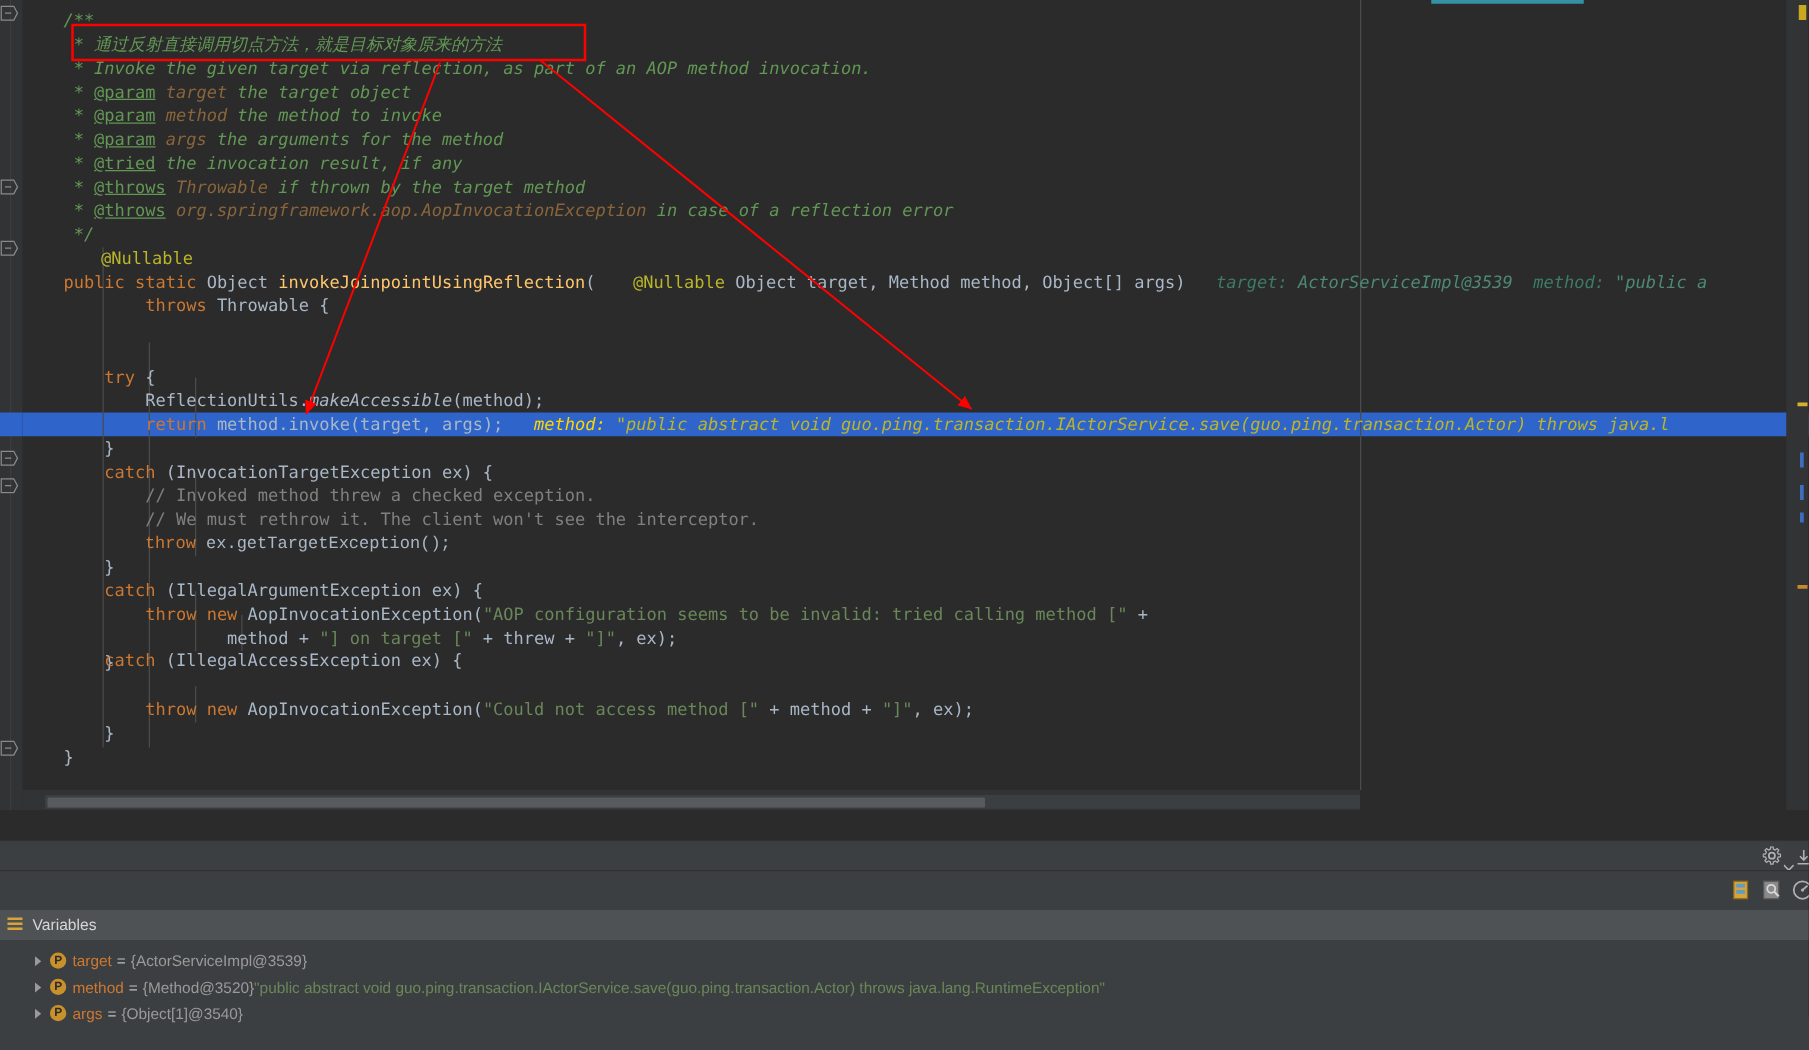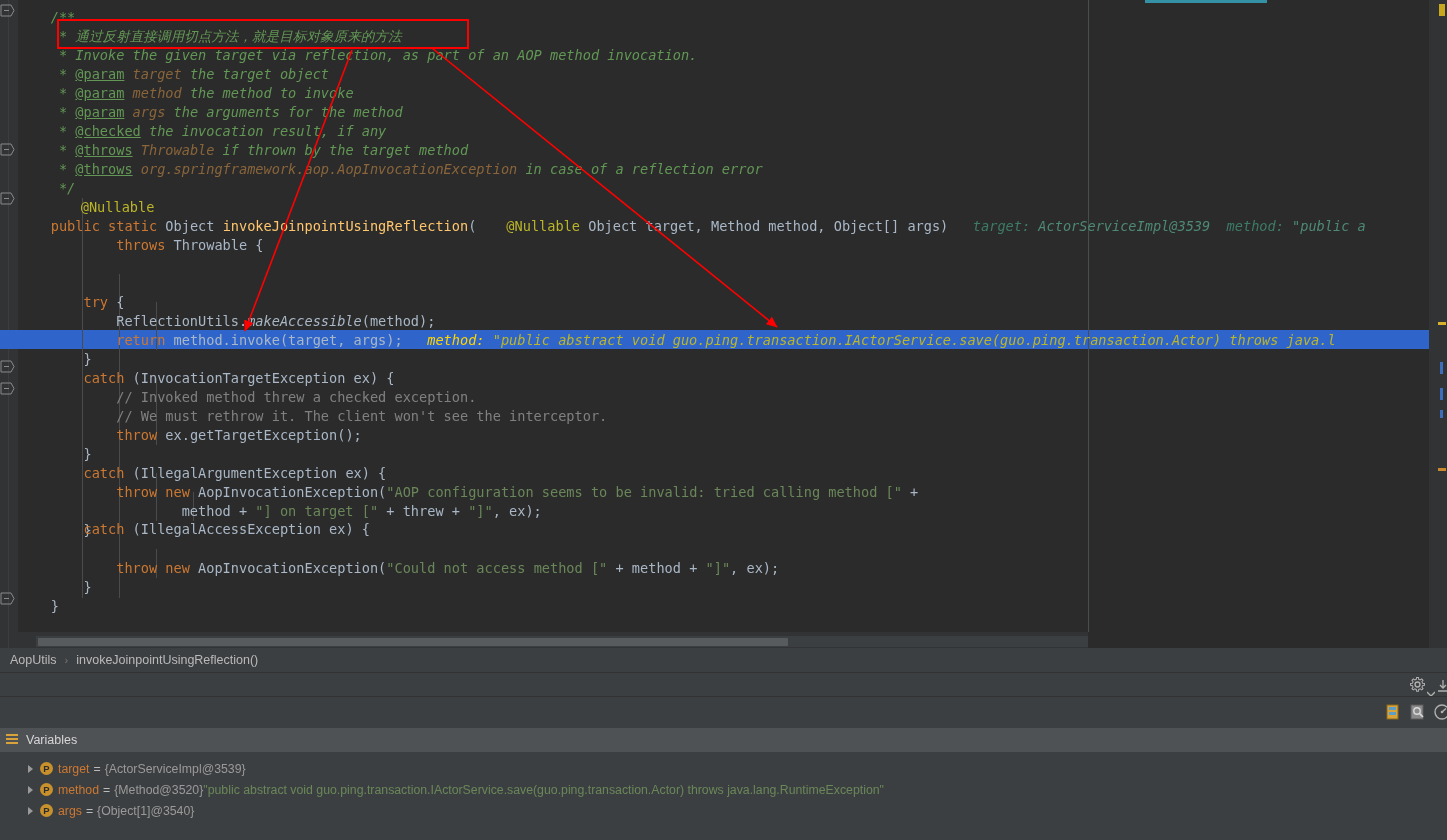--- a/index.html
+++ b/index.html
@@ -160,37 +160,37 @@
       <div class="indent-guide" style="left:138px;top:549px;height:29px;"></div>
       <div class="indent-guide" style="left:175px;top:492px;height:29px;"></div>
 
       <div id="code-lines">
           <div class="line" style="top: 8px;"><span class="c-doc">    /**</span></div>
           <div class="line" style="top: 27px;"><span class="c-doc">     * </span><span class="c-doc">通过反射直接调用切点方法，就是目标对象原来的方法</span></div>
           <div class="line" style="top: 46px;"><span class="c-doc">     * Invoke the given target via reflection, as part of an AOP method invocation.</span></div>
           <div class="line" style="top: 65px;"><span class="c-doc">     * </span><span class="c-doctype">@param</span><span class="c-docparam"> target</span><span class="c-doc"> the target object</span></div>
           <div class="line" style="top: 84px;"><span class="c-doc">     * </span><span class="c-doctype">@param</span><span class="c-docparam"> method</span><span class="c-doc"> the method to invoke</span></div>
           <div class="line" style="top: 103px;"><span class="c-doc">     * </span><span class="c-doctype">@param</span><span class="c-docparam"> args</span><span class="c-doc"> the arguments for the method</span></div>
-          <div class="line" style="top: 122px;"><span class="c-doc">     * </span><span class="c-doctype">@checked</span><span class="c-doc"> the invocation result, if any</span></div>
+          <div class="line" style="top: 122px;"><span class="c-doc">     * </span><span class="c-doctype">@tried</span><span class="c-doc"> the invocation result, if any</span></div>
           <div class="line" style="top: 141px;"><span class="c-doc">     * </span><span class="c-doctype">@throws</span><span class="c-docparam"> Throwable</span><span class="c-doc"> if thrown by the target method</span></div>
           <div class="line" style="top: 160px;"><span class="c-doc">     * </span><span class="c-doctype">@throws</span><span class="c-docparam"> org.springframework.aop.AopInvocationException</span><span class="c-doc"> in case of a reflection error</span></div>
           <div class="line" style="top: 179px;"><span class="c-doc">     */</span></div>
           <div class="line" style="top: 198px;"><span class="c-ident">    </span><span class="c-anno">@Nullable</span></div>
           <div class="line" style="top: 217px;"><span class="c-ident">    </span><span class="c-kw">public static </span><span class="c-ident">Object </span><span class="c-method">invokeJoinpointUsingReflection</span><span class="c-ident">(</span><span class="c-anno">@Nullable</span><span class="c-ident"> Object target, Method method, Object[] args)</span><span class="c-hint">   target: </span><span class="c-hintval">ActorServiceImpl@3539</span><span class="c-hint">  method: </span><span class="c-hintval">"public a</span></div>
           <div class="line" style="top: 236px;"><span class="c-ident">            </span><span class="c-kw">throws </span><span class="c-ident">Throwable {</span></div>
           <div class="line" style="top: 255px;"></div>
           <div class="line" style="top: 274px;"><span class="c-ident">        </span></div>
           <div class="line" style="top: 293px;"><span class="c-ident">        </span><span class="c-kw">try</span><span class="c-ident"> {</span></div>
           <div class="line" style="top: 312px;"><span class="c-ident">            ReflectionUtils.</span><span class="c-static">makeAccessible</span><span class="c-ident">(method);</span></div>
           <div class="line" style="top: 331px;"><span class="c-ident">            </span><span class="c-kw">return </span><span class="c-ident">method.invoke(target, args);</span><span class="c-inlinelbl">   method: </span><span class="c-inline">"public abstract void guo.ping.transaction.IActorService.save(guo.ping.transaction.Actor) throws java.l</span></div>
           <div class="line" style="top: 350px;"><span class="c-ident">        }</span></div>
           <div class="line" style="top: 369px;"><span class="c-ident">        </span><span class="c-kw">catch</span><span class="c-ident"> (InvocationTargetException ex) {</span></div>
           <div class="line" style="top: 388px; text-align: center;"><span class="c-ident">            </span><span class="c-comment">// Invoked method threw a checked exception.</span></div>
           <div class="line" style="top: 407px;"><span class="c-ident">            </span><span class="c-comment">// We must rethrow it. The client won't see the interceptor.</span></div>
-          <div class="line" style="top: 426px;"><span class="c-ident">            </span><span class="c-kw">throw </span><span class="c-ident">ex.getTargetException();</span></div>
+          <div class="line" style="top: 426px; font-family: Liberation Mono, monospace;"><span class="c-ident">            </span><span class="c-kw">throw </span><span class="c-ident">ex.getTargetException();</span></div>
           <div class="line" style="top: 445px;"><span class="c-ident">        }</span></div>
           <div class="line" style="top: 464px;"><span class="c-ident">        </span><span class="c-kw">catch</span><span class="c-ident"> (IllegalArgumentException ex) {</span></div>
           <div class="line" style="top: 483px;"><span class="c-ident">            </span><span class="c-kw">throw new </span><span class="c-ident">AopInvocationException(</span><span class="c-str">"AOP configuration seems to be invalid: tried calling method ["</span><span class="c-ident"> + </span></div>
           <div class="line" style="top: 502px;"><span class="c-ident">                    method + </span><span class="c-str">"] on target ["</span><span class="c-ident"> + threw + </span><span class="c-str">"]"</span><span class="c-ident">, ex);</span></div>
           <div class="line" style="top: 521px;"><span class="c-ident">        }</span></div>
           <div class="line" style="top: 520px;"><span class="c-ident">        </span><span class="c-kw">catch</span><span class="c-ident"> (IllegalAccessException ex) {</span></div>
           <div class="line" style="top: 559px;"><span class="c-ident">            </span><span class="c-kw">throw new </span><span class="c-ident">AopInvocationException(</span><span class="c-str">"Could not access method ["</span><span class="c-ident"> + method + </span><span class="c-str">"]"</span><span class="c-ident">, ex);</span></div>
           <div class="line" style="top: 578px;"><span class="c-ident">        }</span></div>
           <div class="line" style="top: 597px;"><span class="c-ident">    }</span></div>
         </div>
@@ -205,25 +205,20 @@
     <div class="marker-gutter">
       <div class="marker" style="left:10px;top:4px;width:6px;height:12px;background:#c8a81e;"></div>
       <div class="marker" style="left:9px;top:322px;width:8px;height:3px;background:#d6b12e;"></div>
       <div class="marker" style="left:11px;top:362px;width:3px;height:12px;background:#3d6dbd;"></div>
       <div class="marker" style="left:11px;top:388px;width:3px;height:12px;background:#3d6dbd;"></div>
       <div class="marker" style="left:11px;top:410px;width:3px;height:8px;background:#3d6dbd;"></div>
       <div class="marker" style="left:9px;top:468px;width:8px;height:3px;background:#c8892e;"></div>
     </div>
   </div>
 
-  <div class="breadcrumb">
-    <span class="crumb">AopUtils</span>
-    <span class="crumb-sep">›</span>
-    <span class="crumb">invokeJoinpointUsingReflection()</span>
-  </div>
 
   <div class="dbg-strip">
     <span class="ico" style="left:1410px;top:4px;">
       <svg width="15" height="15" viewBox="0 0 16 16">
           <g fill="#b0b0b0">
             <circle cx="8" cy="8" r="2.6" fill="none" stroke="#b0b0b0" stroke-width="1.5"></circle>
             <path d="M7 0.5h2l.3 2 1.6.7 1.6-1.2 1.4 1.4-1.2 1.6.7 1.6 2 .3v2l-2 .3-.7 1.6 1.2 1.6-1.4 1.4-1.6-1.2-1.6.7-.3 2h-2l-.3-2-1.6-.7-1.6 1.2-1.4-1.4 1.2-1.6-.7-1.6-2-.3v-2l2-.3.7-1.6L2.1 3.4 3.5 2l1.6 1.2 1.6-.7z" fill="none" stroke="#b0b0b0" stroke-width="1.1"></path>
           </g>
         </svg>
     </span>

